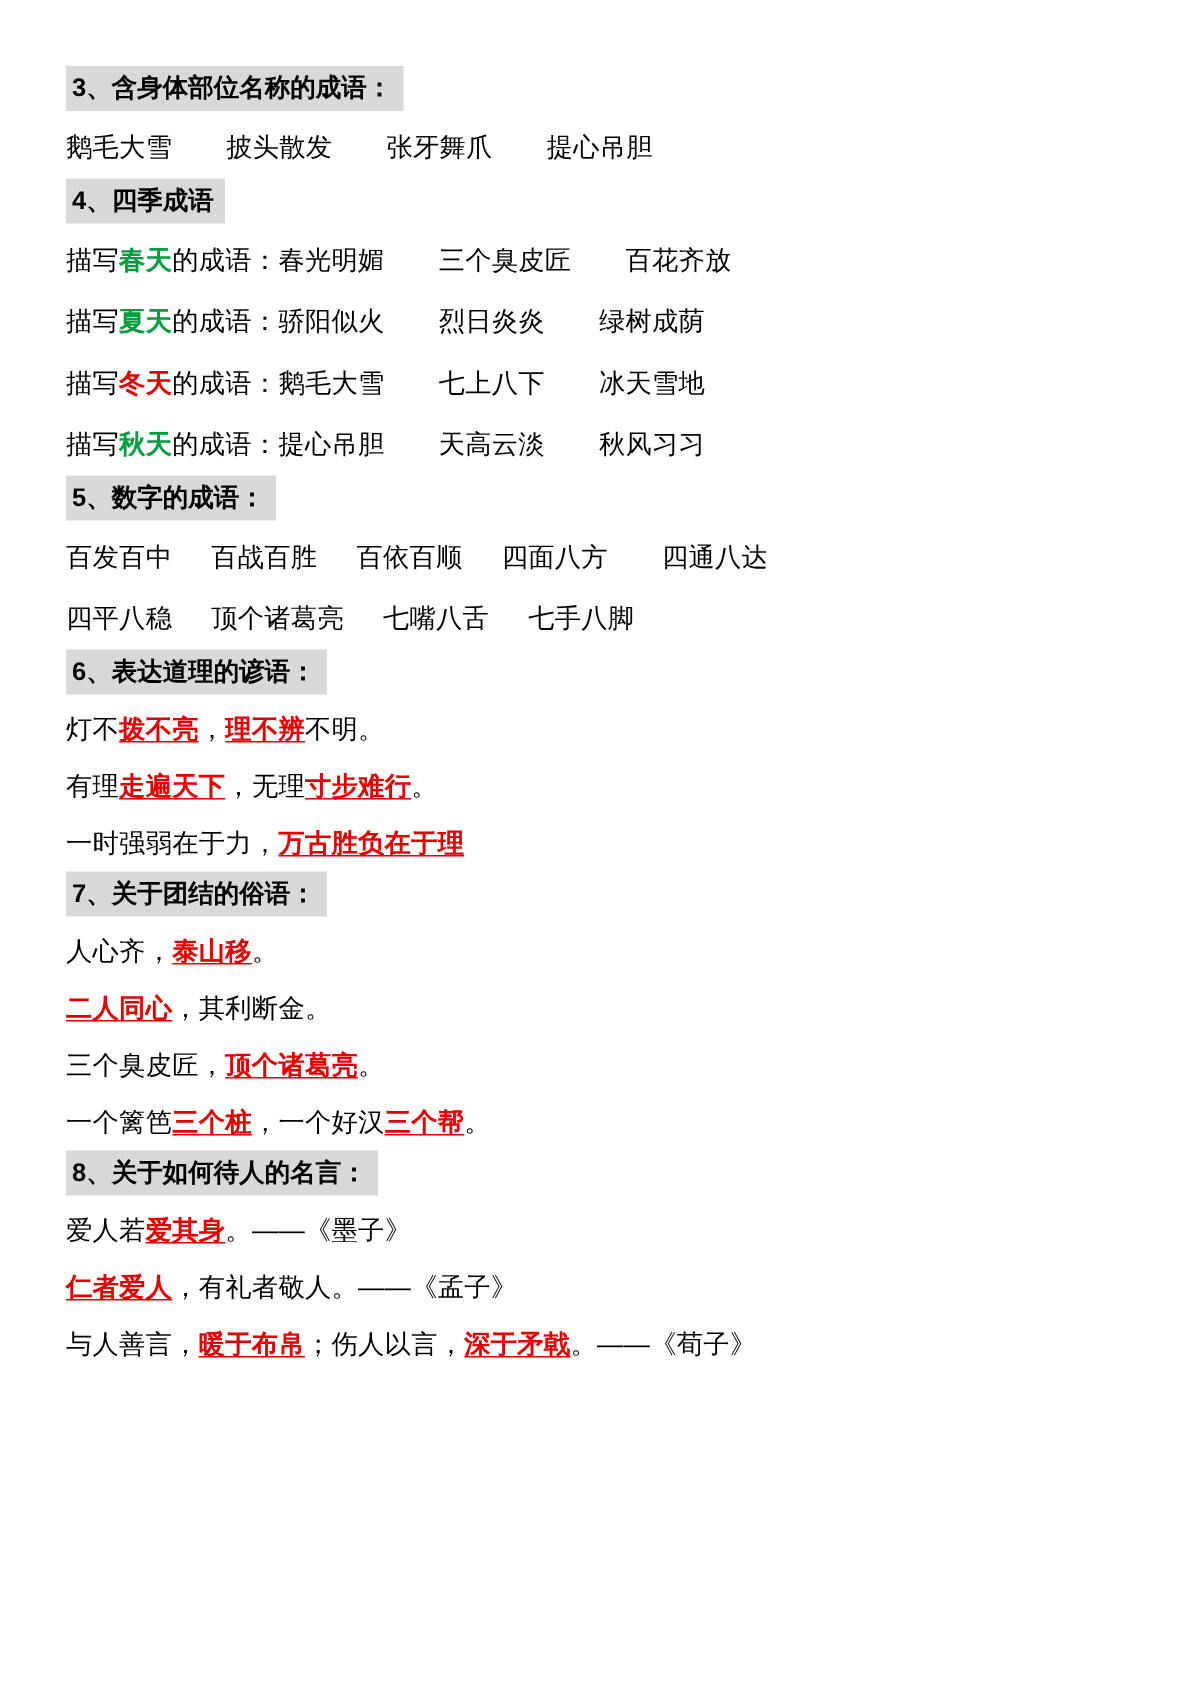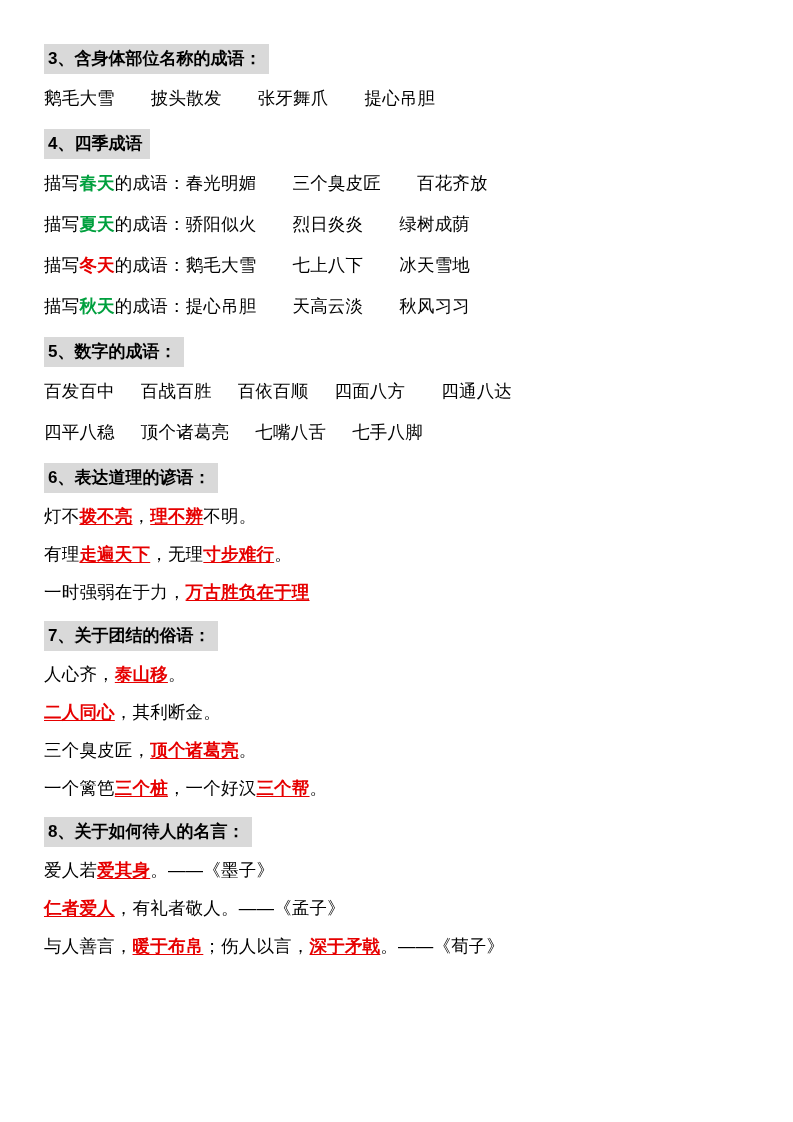--- a/index.html
+++ b/index.html
@@ -25,21 +25,20 @@
     display: inline-block;
     background: #d9d9d9;
     font-weight: bold;
     font-size: 17px;
     line-height: 26px;
     padding: 2px 8px 2px 4px;
     margin: 0 0 2px 0;
     white-space: nowrap;
   }
   .head-wrap {
-    margin-top: 10px;
     margin-bottom: 2px;
   }
   .head-wrap.first { margin-top: 0; }
   .line {
     font-size: 17.5px;
     line-height: 41px;
     white-space: nowrap;
     letter-spacing: 0.2px;
   }
   .gap-s { display: inline-block; width: 26px; }

